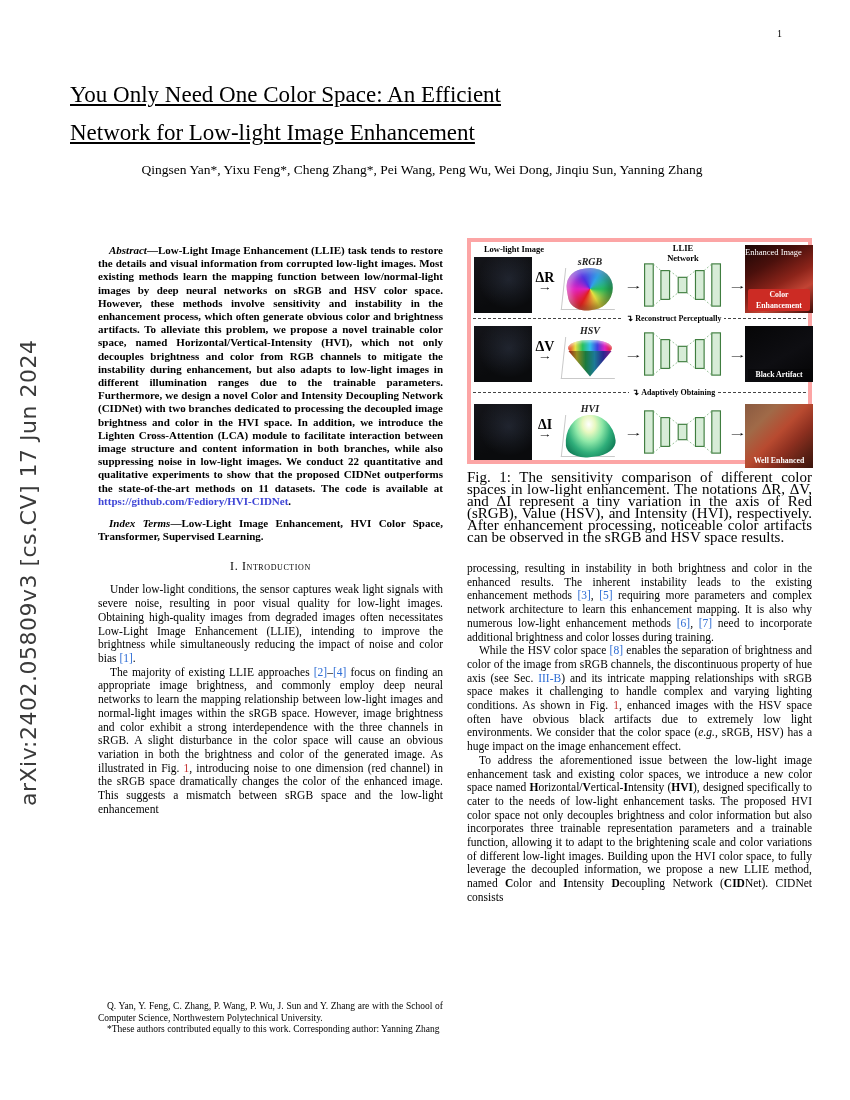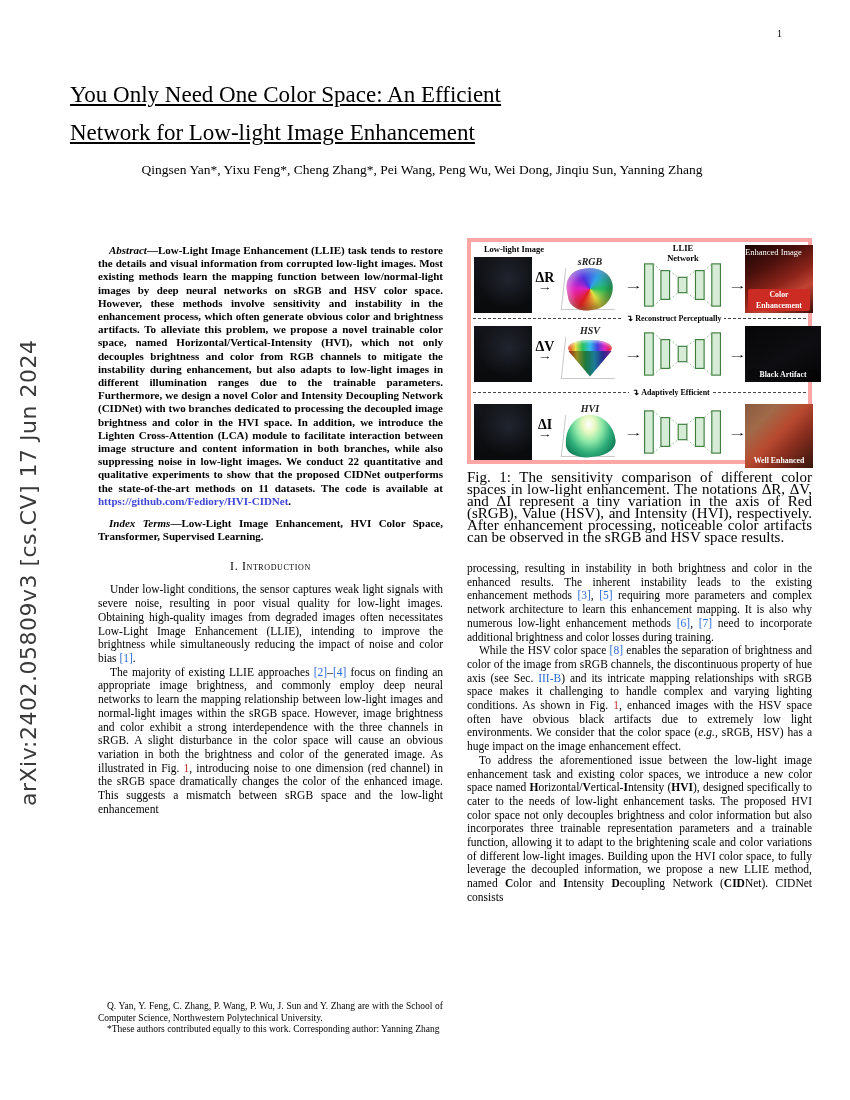--- a/index.html
+++ b/index.html
@@ -60,21 +60,21 @@
   .hsvcone{width:44px;height:26px;margin-top:-5px;clip-path:polygon(0 0,100% 0,50% 100%);
         background:linear-gradient(90deg,#b01818,#b0a828,#1f8f48,#2090b0,#3030a8,#a818a0);
         filter:brightness(0.85);}
   .hvi{width:50px;height:42px;border-radius:50% 50% 46% 46%/70% 70% 34% 34%;
         background:radial-gradient(ellipse at 50% 22%, #ffffff 0%, #e8f8c0 18%, #8fe8a8 38%, #2fae7a 62%, #0f7a55 85%, #0a5a40 100%);
         transform:rotate(-6deg);}
   .arr{position:absolute;font-size:11px;transform:scaleX(1.8);transform-origin:left center;}
   .net{position:absolute;width:84px;height:48px;}
   .enh{position:absolute;width:68px;overflow:hidden;}
   .enh1{background:linear-gradient(150deg,#1a0605 0%,#4a100c 30%,#8c241a 55%,#c24434 72%,#3a0c08 100%);}
-  .enh2{background:linear-gradient(150deg,#060607 0%,#0e0e12 55%,#040405 100%);padding-left:8px;}
+  .enh2{background:linear-gradient(150deg,#060607 0%,#0e0e12 55%,#040405 100%);}
   .enh3{background:linear-gradient(135deg,#8a5a40 0%,#a06a48 25%,#b84a30 48%,#8e3020 66%,#5a2014 85%,#3a140c 100%);}
   .etop{position:absolute;top:2px;left:0;right:0;color:#fff;
         font-size:8.5px;font-weight:normal;}
   .ebot{position:absolute;bottom:2px;left:0;right:0;margin:0 3px;text-align:center;color:#fff;
         font-size:7.8px;font-weight:bold;line-height:11px;}
   .red{background:#cc2b24;border-radius:2px;}
   .dark{background:rgba(0,0,0,0.25);}
   .sep{position:absolute;left:2px;right:2px;border-top:1px dashed #444;}
   .seplab{position:absolute;display:flex;align-items:center;gap:2px;background:#fff;
         padding:0 3px;font-size:8px;font-weight:bold;line-height:11px;}
@@ -190,21 +190,21 @@
           </g>
         </svg>
         <span class="arr" style="left:257px;top:106px;">→</span>
         <div class="enh enh2" style="left:274px;top:84px;height:56px;">
           <span class="ebot dark">Black Artifact</span>
         </div>
 
         <div class="sep" style="top:150px;"></div>
         <div class="seplab" style="top:145px;left:158px;">
           <span class="sarr">↴</span>
-          <span>Adaptively Efficient</span>
+          <span>Adaptively Obtaining</span>
         </div>
 
         <div class="ll" style="left:3px;top:162px;height:56px;"></div>
         <div class="delta" style="left:63px;top:178px;">
           <span class="dl">ΔI</span>
             <span class="da">→</span>
         </div>
         <span class="slab" style="left:88px;top:161px;">HVI</span>
         <div class="plotbox" style="left:88px;top:171px;">
           <div class="axis"></div>

